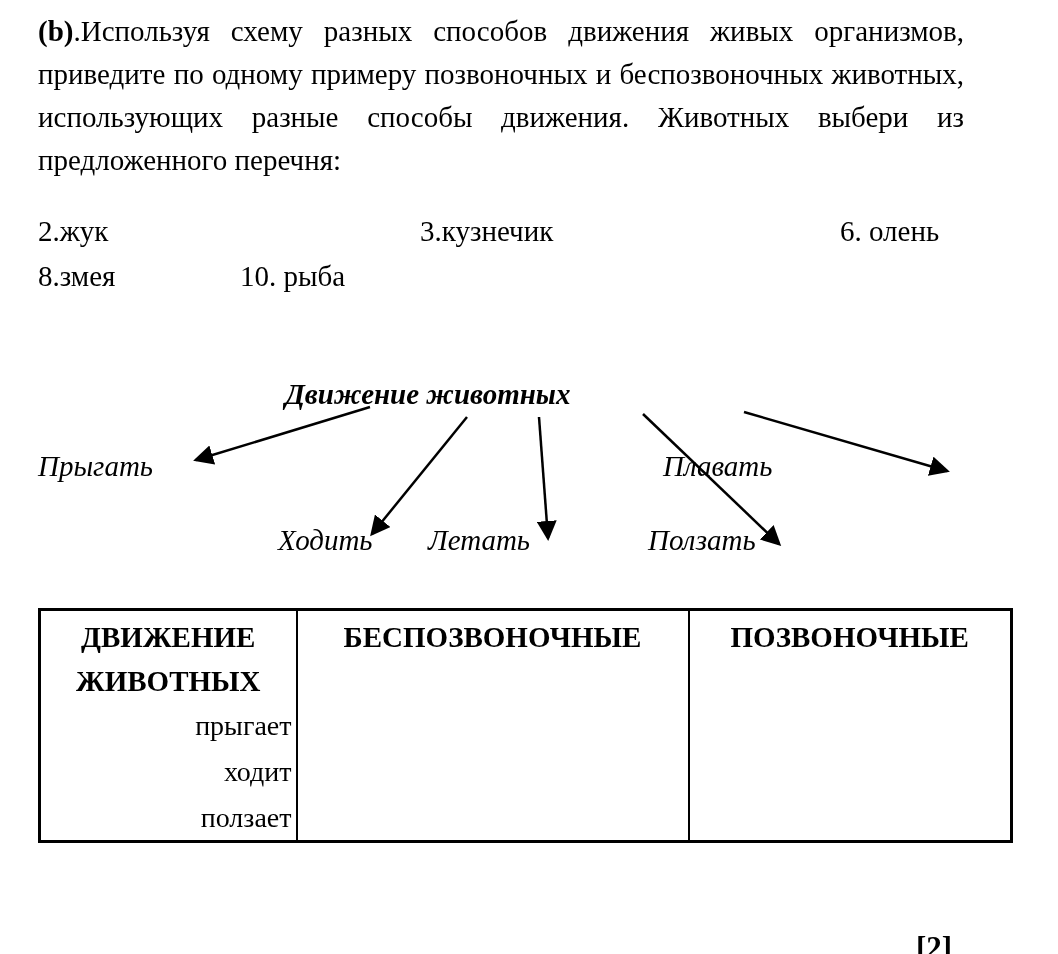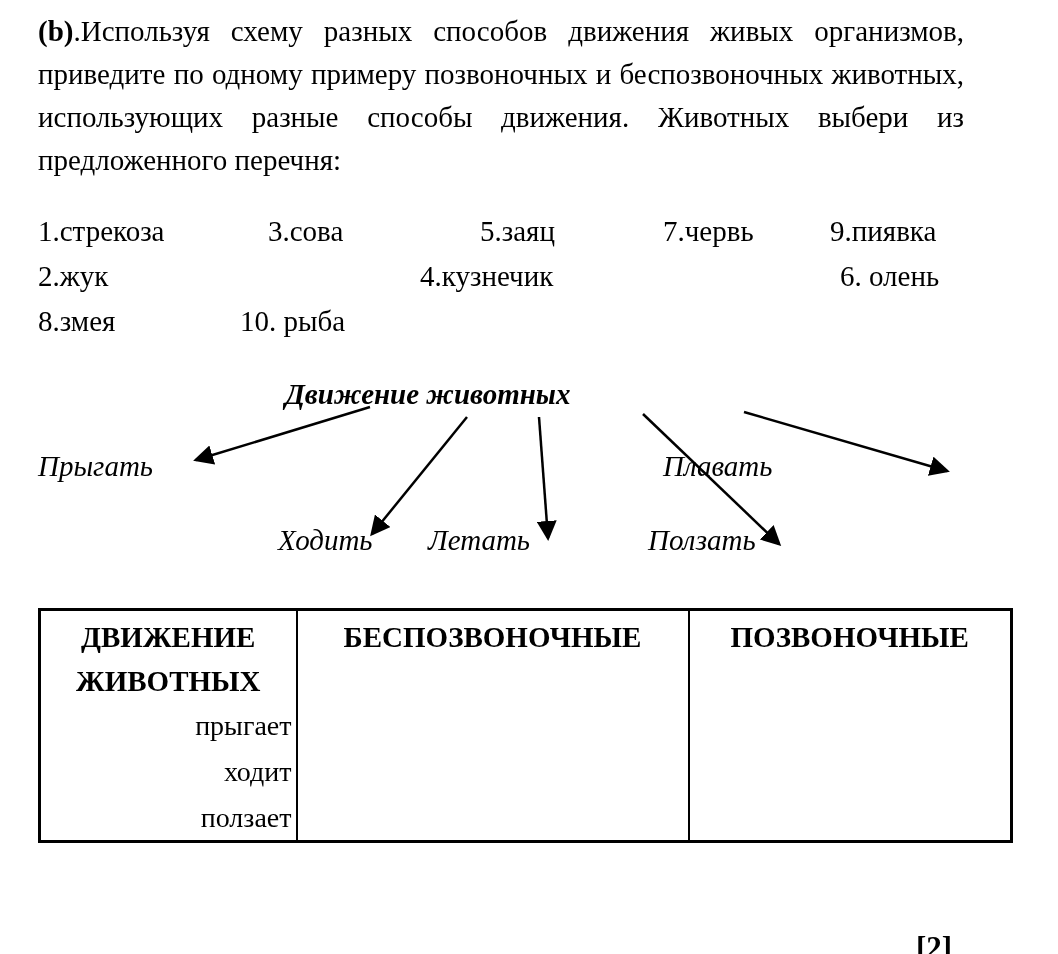--- a/index.html
+++ b/index.html
@@ -68,29 +68,22 @@
 </style>
 </head>
 <body>
 
 <div class="page">
 
   <p class="question"><span class="qlabel">(b)</span><span>.Используя схему разных способов движения живых организмов, приведите по одному примеру позвоночных и беспозвоночных животных, использующих разные способы движения. Животных выбери из предложенного перечня:</span></p>
 
   <div class="animal-list">
     <div class="list-row">
-      <span style="left:0">1.стрекоза</span>
-      <span style="left:230px">3.сова</span>
-      <span style="left:442px">5.заяц</span>
-      <span style="left:625px">7.червь</span>
-      <span style="left:792px">9.пиявка</span>
-    </div>
-    <div class="list-row">
       <span style="left:0">2.жук</span>
-      <span style="left:382px">4.кузнечик</span>
+      <span style="left:382px">3.кузнечик</span>
       <span style="left:802px">6. олень</span>
     </div>
     <div class="list-row">
       <span style="left:0">8.змея</span>
       <span style="left:202px">10. рыба</span>
     </div>
   </div>
 
   <div class="diagram">
     <svg width="1058" height="225" viewBox="0 0 1058 225">

